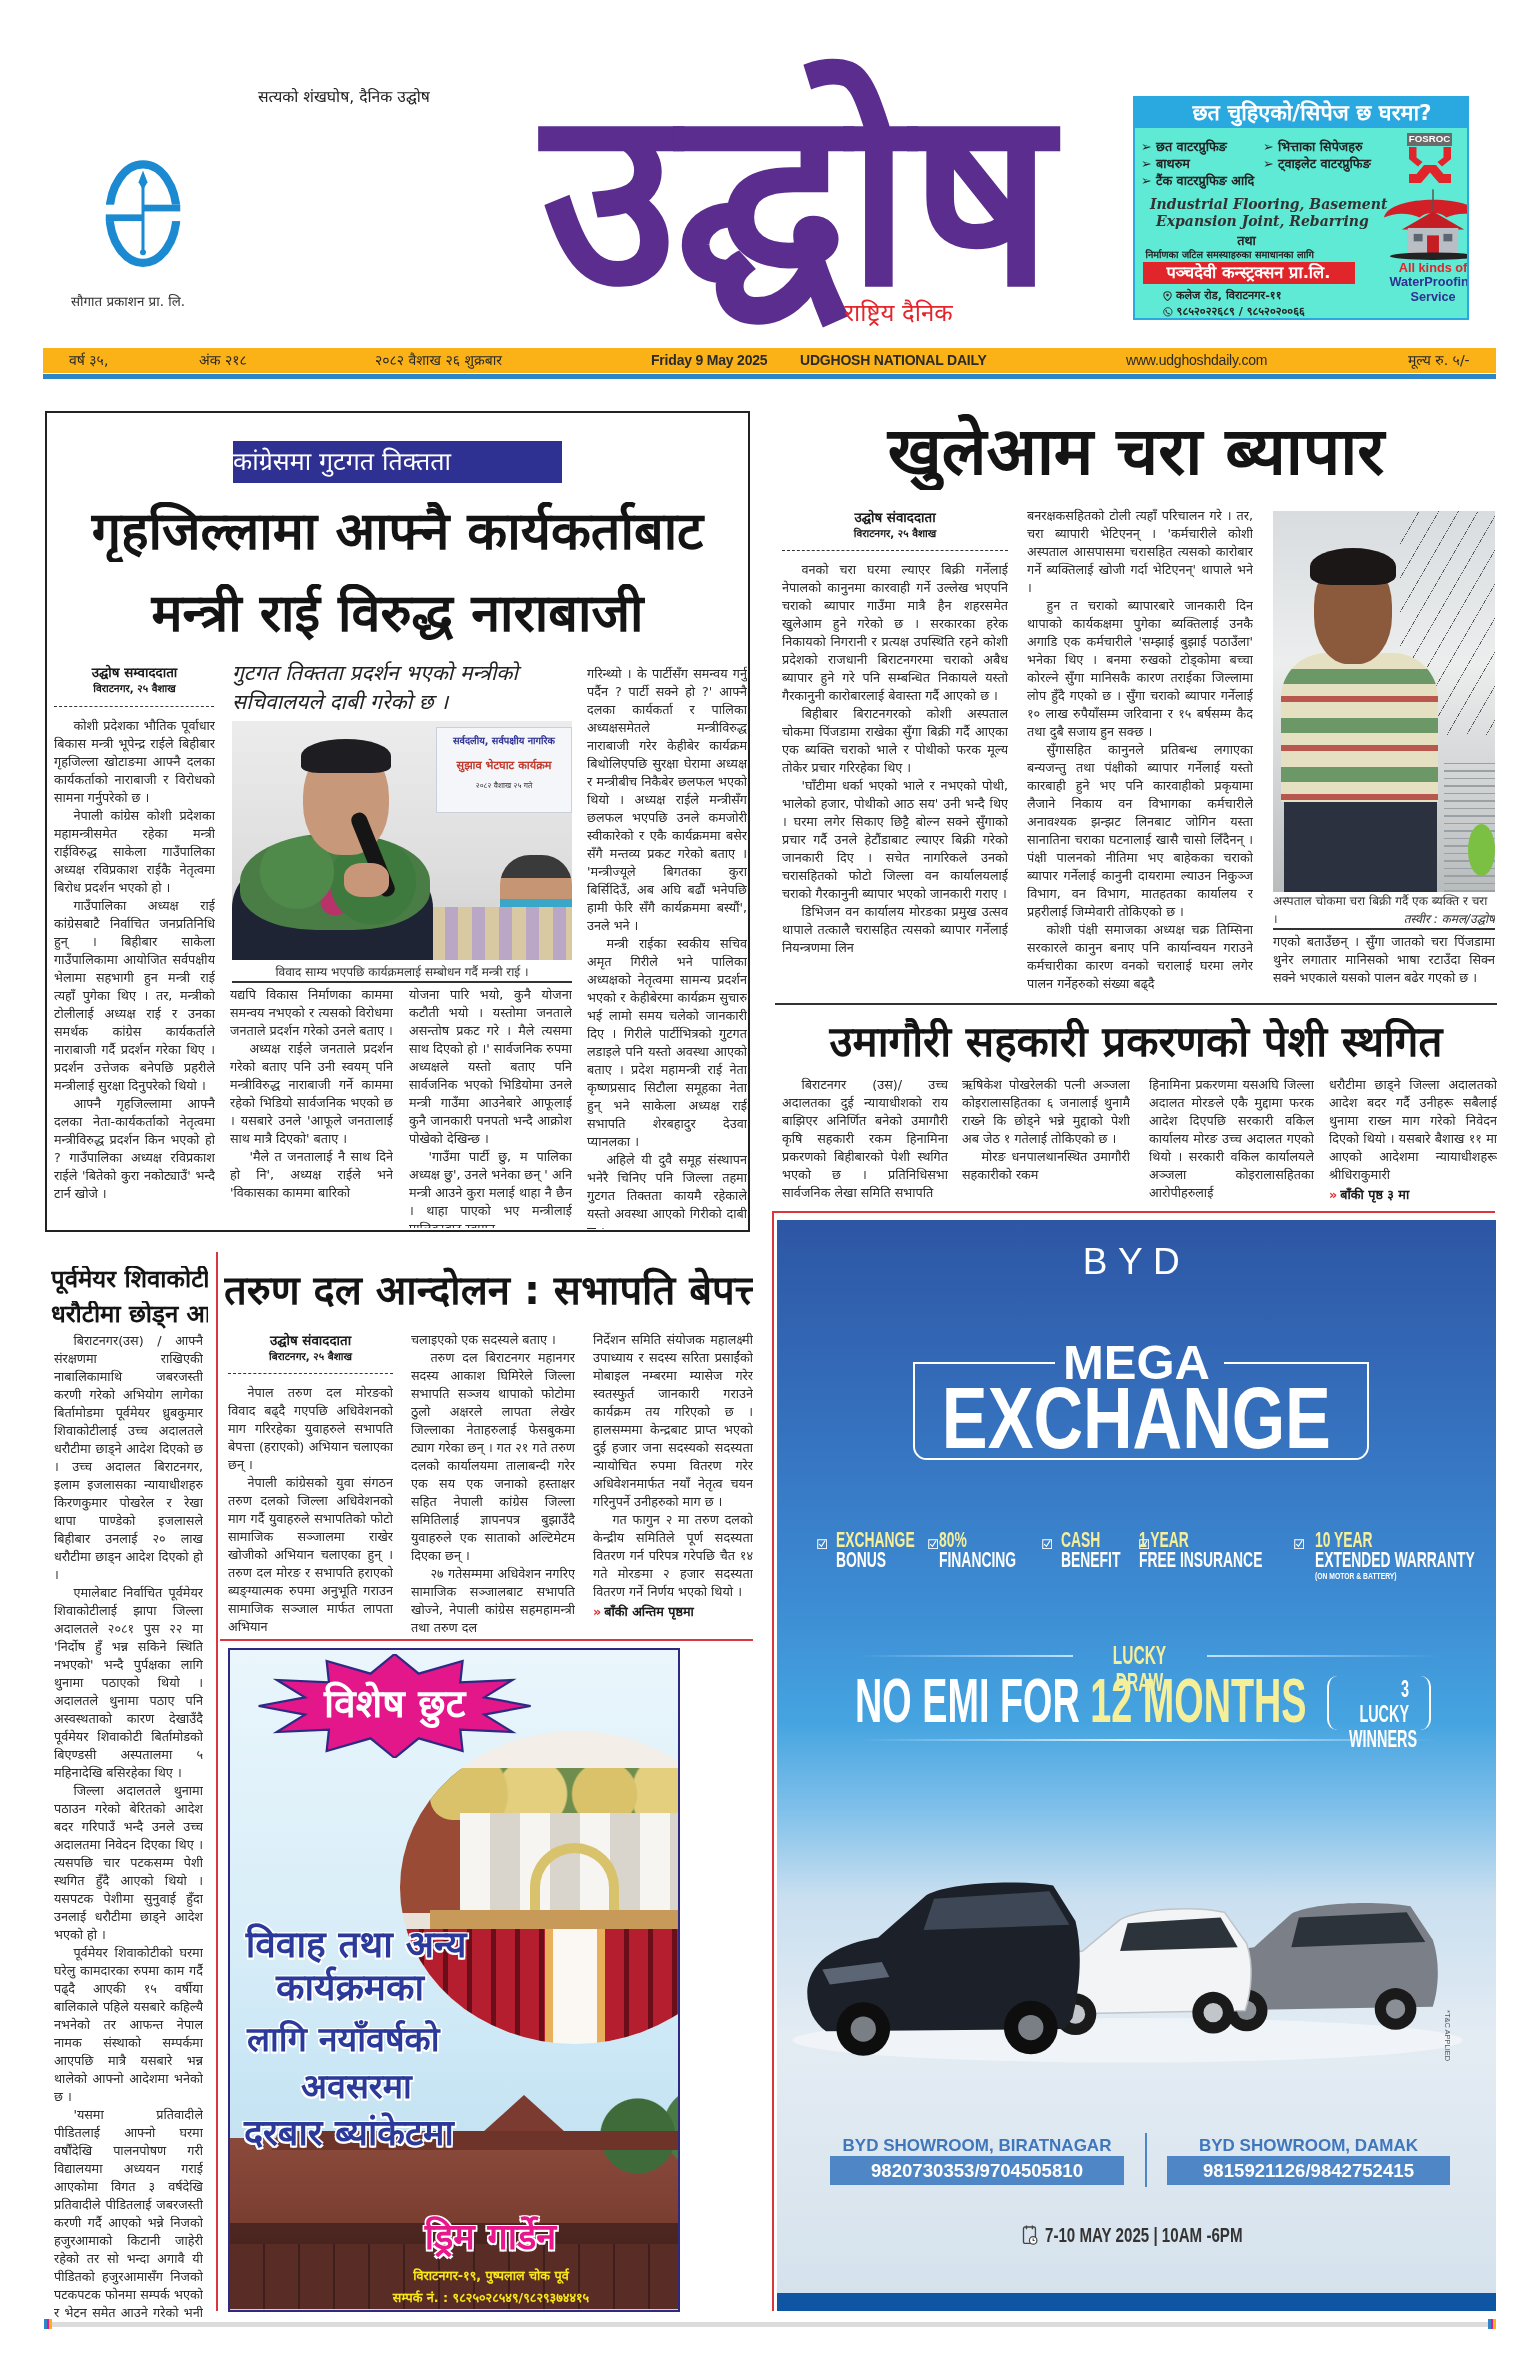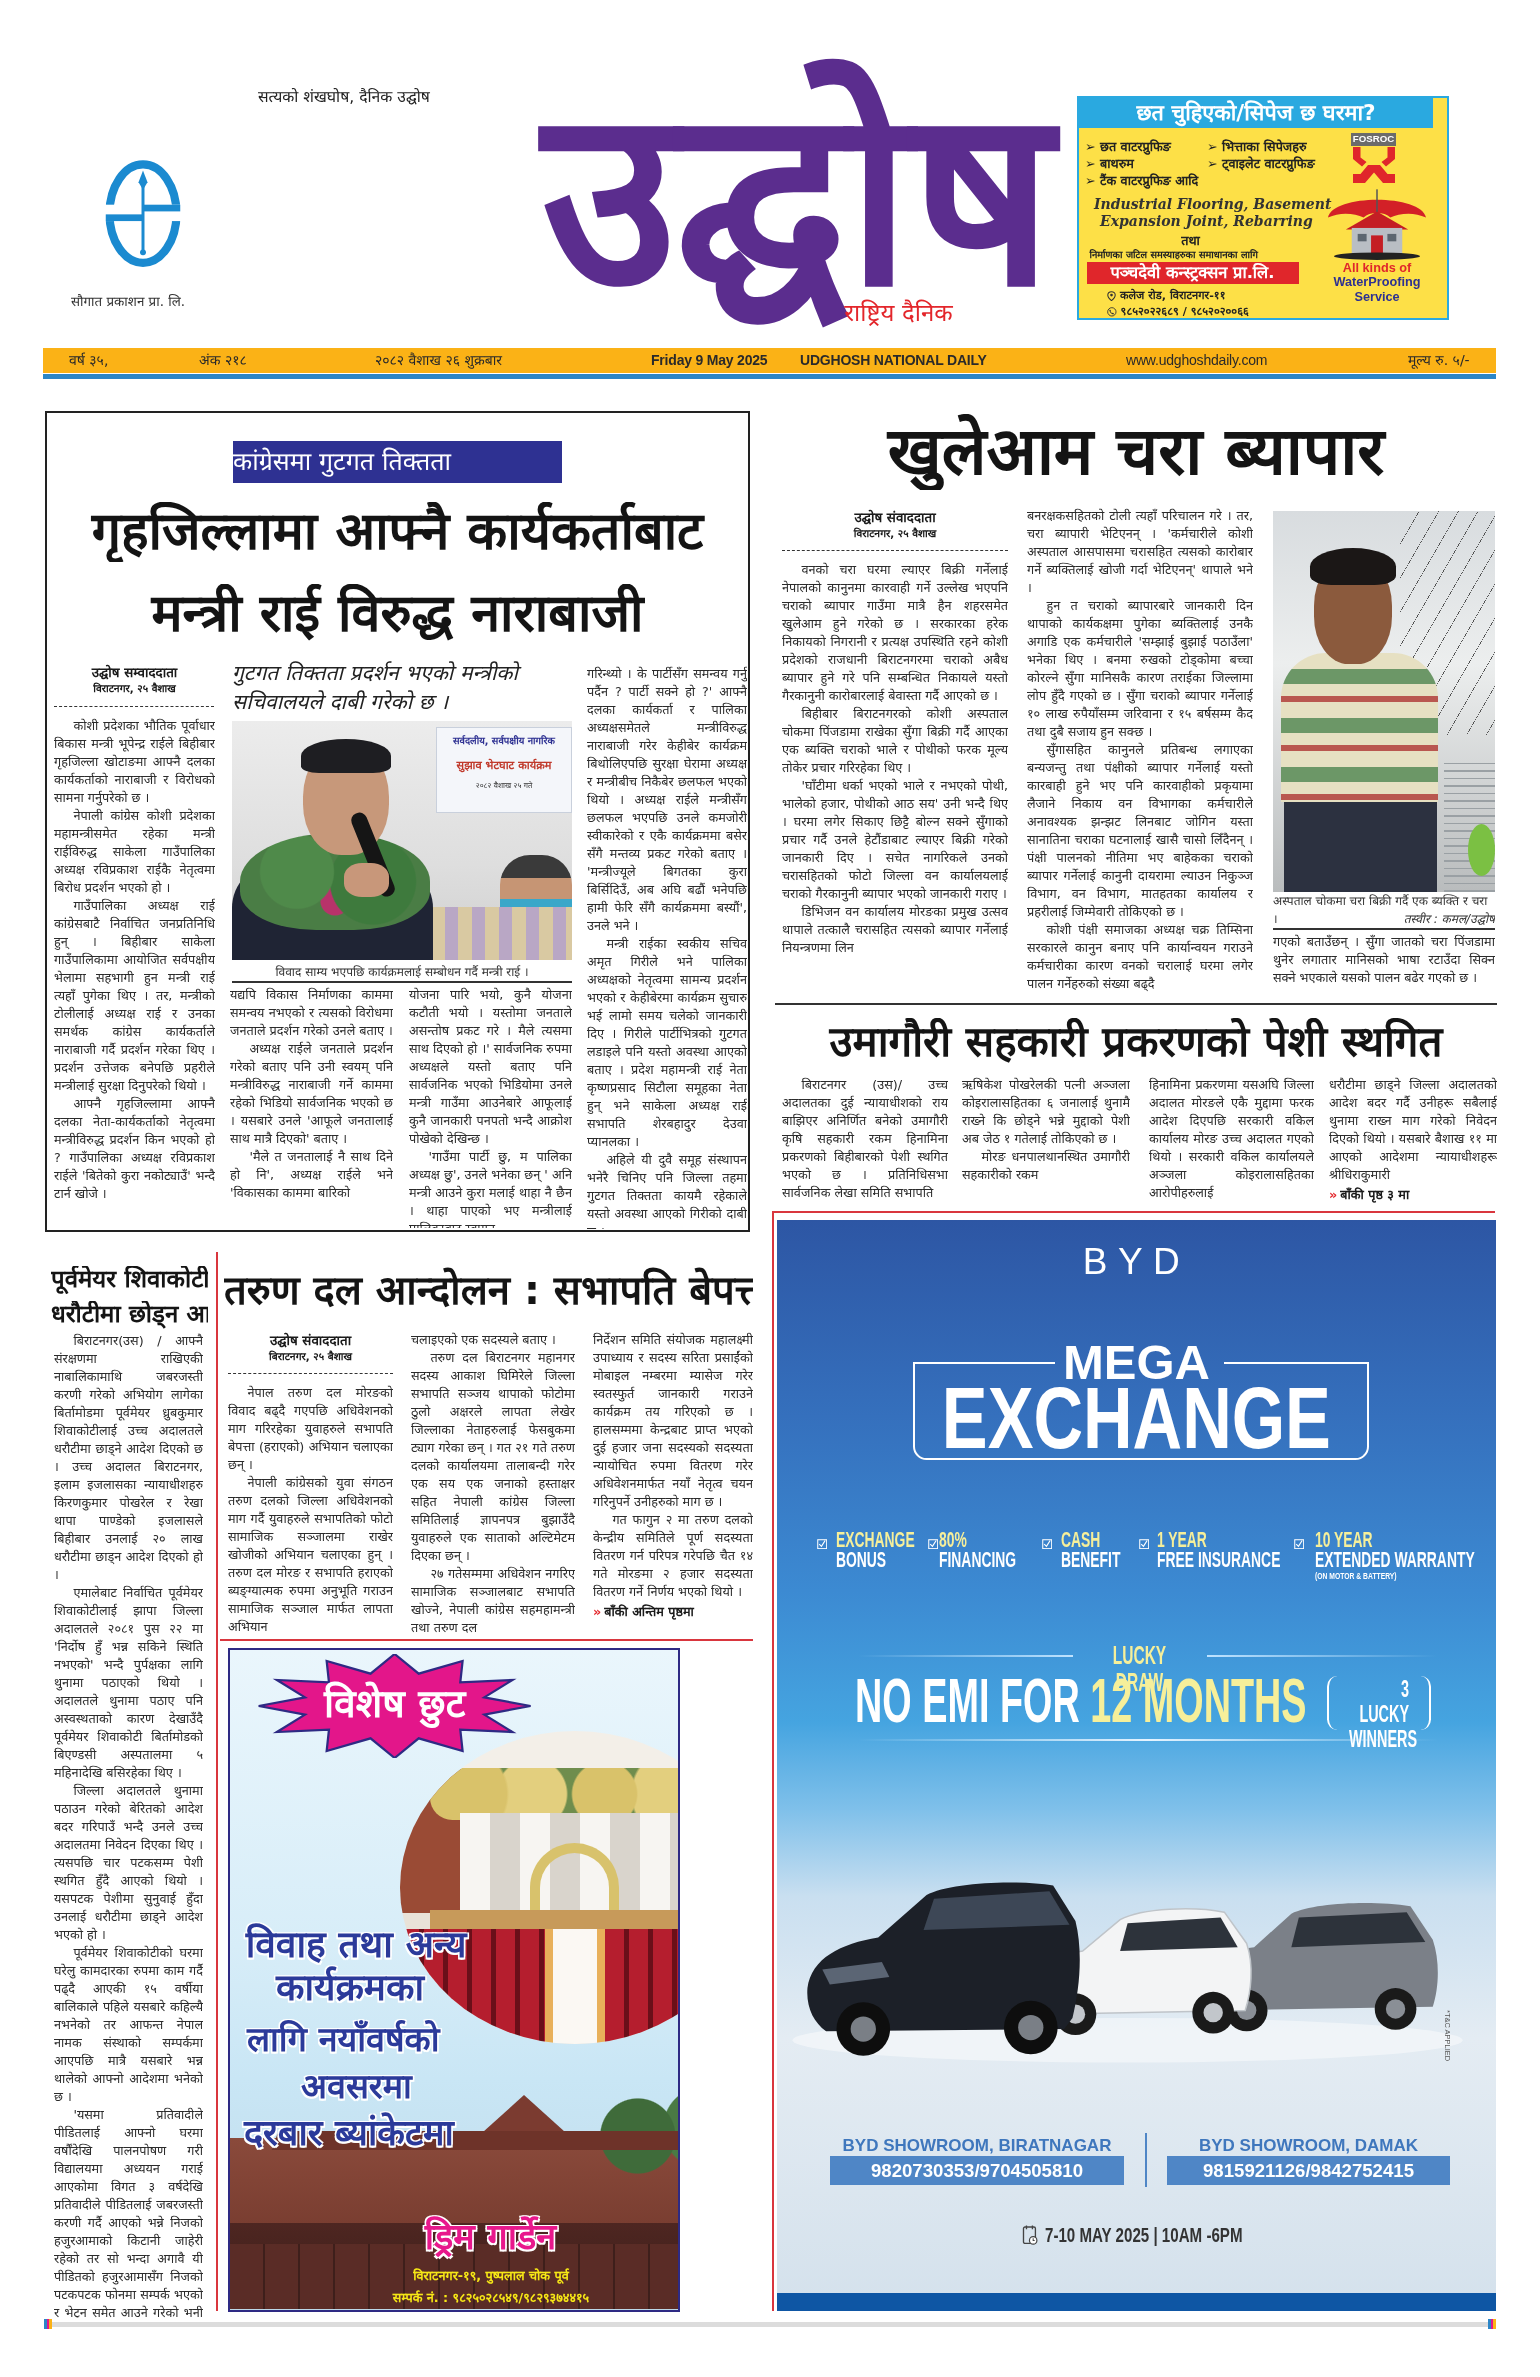--- a/index.html
+++ b/index.html
@@ -23,21 +23,21 @@
 .title{left:255px;top:72px;width:798px;height:277px;font-size:246px;line-height:253px;color:#5b2d8e;font-weight:bold;text-align:right;white-space:nowrap;overflow:visible}
 .tagline{left:258px;top:85px;width:239px;font-size:15.7px;color:#222;white-space:nowrap}
 .subtitle{left:820px;top:295px;width:157px;font-size:24px;color:#e3262b;white-space:nowrap;text-align:center}
 .publisher{left:71px;top:292px;width:149px;font-size:13.4px;color:#333;white-space:nowrap}
 
 .infobar{left:43px;top:348px;width:1453px;height:25px;background:#fbb216}
 .infostripe{left:43px;top:374px;width:1453px;height:4.5px;background:#2c86c7}
 .inf{top:350px;font-size:14px;line-height:21px;color:#2a2a2a;white-space:nowrap}
 .infen{font-family:"Liberation Sans",sans-serif;font-weight:bold;letter-spacing:-0.2px}
 
-.fos{left:1077px;top:96px;width:372px;height:224px;border:2.2px solid #2aa9e0;background:#fde047;overflow:hidden}
+.fos{left:1133px;top:96px;width:336px;height:224px;border:2.2px solid #2aa9e0;background:#5eead4;overflow:hidden}
 .fos-head{left:0;top:0;width:354px;height:30px;background:#2aa9e0;color:#fff;font-weight:bold;font-size:21.6px;line-height:30px;text-align:center;white-space:nowrap}
 .fos-li{font-size:12.7px;font-weight:bold;color:#222;white-space:nowrap}
 .fos-en{font-family:"DejaVu Serif",serif;font-weight:bold;font-style:italic;font-size:14px;color:#333;white-space:nowrap}
 .fos-red{background:#e0262b;color:#fff;font-weight:bold;font-size:16.4px;line-height:22.4px;text-align:center;white-space:nowrap}
 .fos-slogan{font-family:"Liberation Sans",sans-serif;font-weight:bold;font-size:12.7px;text-align:center;width:112px;white-space:nowrap}
 
 .box{left:45px;top:411px;width:705px;height:821px;border:2.2px solid #222}
 .kicker{left:233px;top:441px;width:329px;height:42px;background:#2e3192;color:#fff;font-size:25px;line-height:42px;white-space:nowrap;overflow:hidden}
 .subhead{left:232px;top:659px;width:350px;font-size:21px;line-height:29px;font-style:italic;color:#222}
 .caption{font-size:12px;line-height:18px;color:#333}
@@ -279,21 +279,21 @@
     <div style="margin-left:18.6px">
         <span class="t1">CASH</span>
         <span class="t2">BENEFIT</span>
       </div>
   </div>
   <div class="feat" style="left:362px">
     <svg class="chk" width="10.4" height="10.4" viewBox="0 0 14 14" style="left:0">
         <rect x="1" y="1" width="12" height="12" fill="none" stroke="#fff" stroke-width="1.4"></rect>
         <path d="M3,7 L6,10 L11,2" fill="none" stroke="#fff" stroke-width="1.6"></path>
       </svg>
-    <div style="margin-left:18px">
+    <div style="">
         <span class="t1">1 YEAR</span>
         <span class="t2">FREE INSURANCE</span>
       </div>
   </div>
   <div class="feat" style="left:517px">
     <svg class="chk" width="10.4" height="10.4" viewBox="0 0 14 14" style="left:0">
         <rect x="1" y="1" width="12" height="12" fill="none" stroke="#fff" stroke-width="1.4"></rect>
         <path d="M3,7 L6,10 L11,2" fill="none" stroke="#fff" stroke-width="1.6"></path>
       </svg>
     <div style="margin-left:21px">

